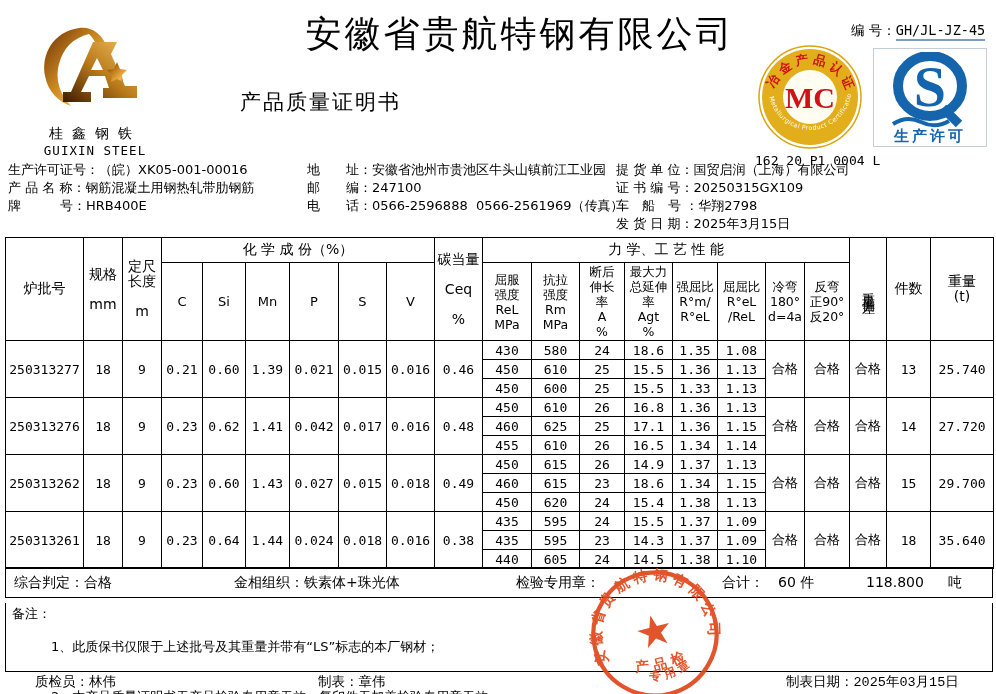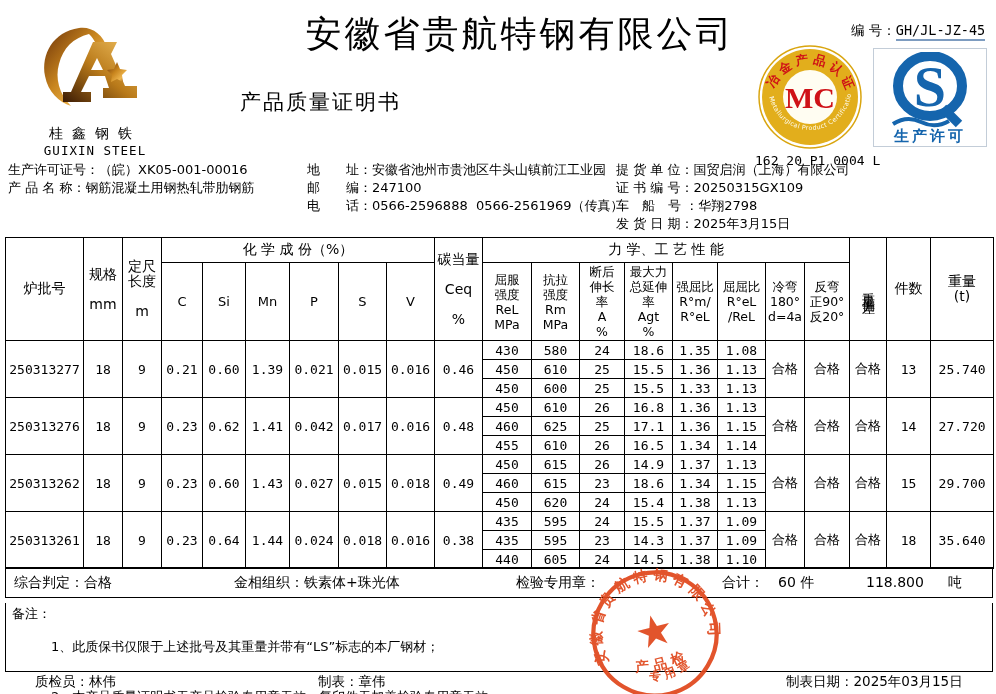--- a/index.html
+++ b/index.html
@@ -54,21 +54,21 @@
 
   
   .notes{position:absolute;left:5px;top:603px;width:988px;height:69px;box-sizing:border-box;
          border:1px solid #000;border-top:none;font-size:13px;line-height:16.5px;}
   .notes-inner{display:flex;padding:3px 0 0 6px;}
   .notes-label{white-space:pre;}
   .notes-lines{white-space:pre;}
 
   
   .footer{position:absolute;left:0;top:666px;width:996px;height:28px;font-size:13.5px;}
-  .footer .pos{position:absolute;top:7px;white-space:nowrap;}
+  .footer .pos{position:absolute;top:7px;white-space:nowrap;font-family:Liberation Mono, monospace;}
 
   
   .stamp{position:absolute;left:586px;top:565px;width:138px;height:138px;
          transform:rotate(-14deg);opacity:0.93;pointer-events:none;}
 </style>
 </head>
 <body>
 
 <div class="page">
 
@@ -126,20 +126,21 @@
       <path d="M 66,56 L 82,72" stroke="#1565ad" stroke-width="9" fill="none"></path>
       <path d="M 16,72 Q 30,63 44,70 Q 58,77 72,69" stroke="#1565ad" stroke-width="4" fill="none"></path>
       <text x="53" y="54" text-anchor="middle" font-size="58" font-weight="bold" font-family="Liberation Serif, serif" fill="#1565ad" stroke="#ffffff" stroke-width="1.4" paint-order="stroke">S</text>
       <text x="53" y="89" text-anchor="middle" font-size="15" font-weight="bold" fill="#1565ad" letter-spacing="3">生产许可</text>
     </svg>
   </div>
 
   <div class="info-col c1">
     <div class="info-line"><span class="info-label">生产许可证号：</span><span class="info-value">（皖）XK05-001-00016</span></div>
     <div class="info-line"><span class="info-label">产 品 名 称：</span><span class="info-value">钢筋混凝土用钢热轧带肋钢筋</span></div>
+    <div class="info-line"><span class="info-label">牌　　　号：</span><span class="info-value">HRB400E</span></div>
   </div>
   <div class="info-col c2">
     <div class="info-line"><span class="info-label">地　　址：</span><span class="info-value">安徽省池州市贵池区牛头山镇前江工业园</span></div>
     <div class="info-line"><span class="info-label">邮　　编：</span><span class="info-value">247100</span></div>
     <div class="info-line"><span class="info-label">电　　话：</span><span class="info-value">0566-2596888  0566-2561969（传真）</span></div>
   </div>
   <div class="info-col c3">
     <div class="info-line"><span class="info-label">提 货 单 位：</span><span class="info-value">国贸启润（上海）有限公司</span></div>
     <div class="info-line"><span class="info-label">证 书 编 号：</span><span class="info-value">20250315GX109</span></div>
     <div class="info-line"><span class="info-label">车　船　号 ：</span><span class="info-value">华翔2798</span></div>

